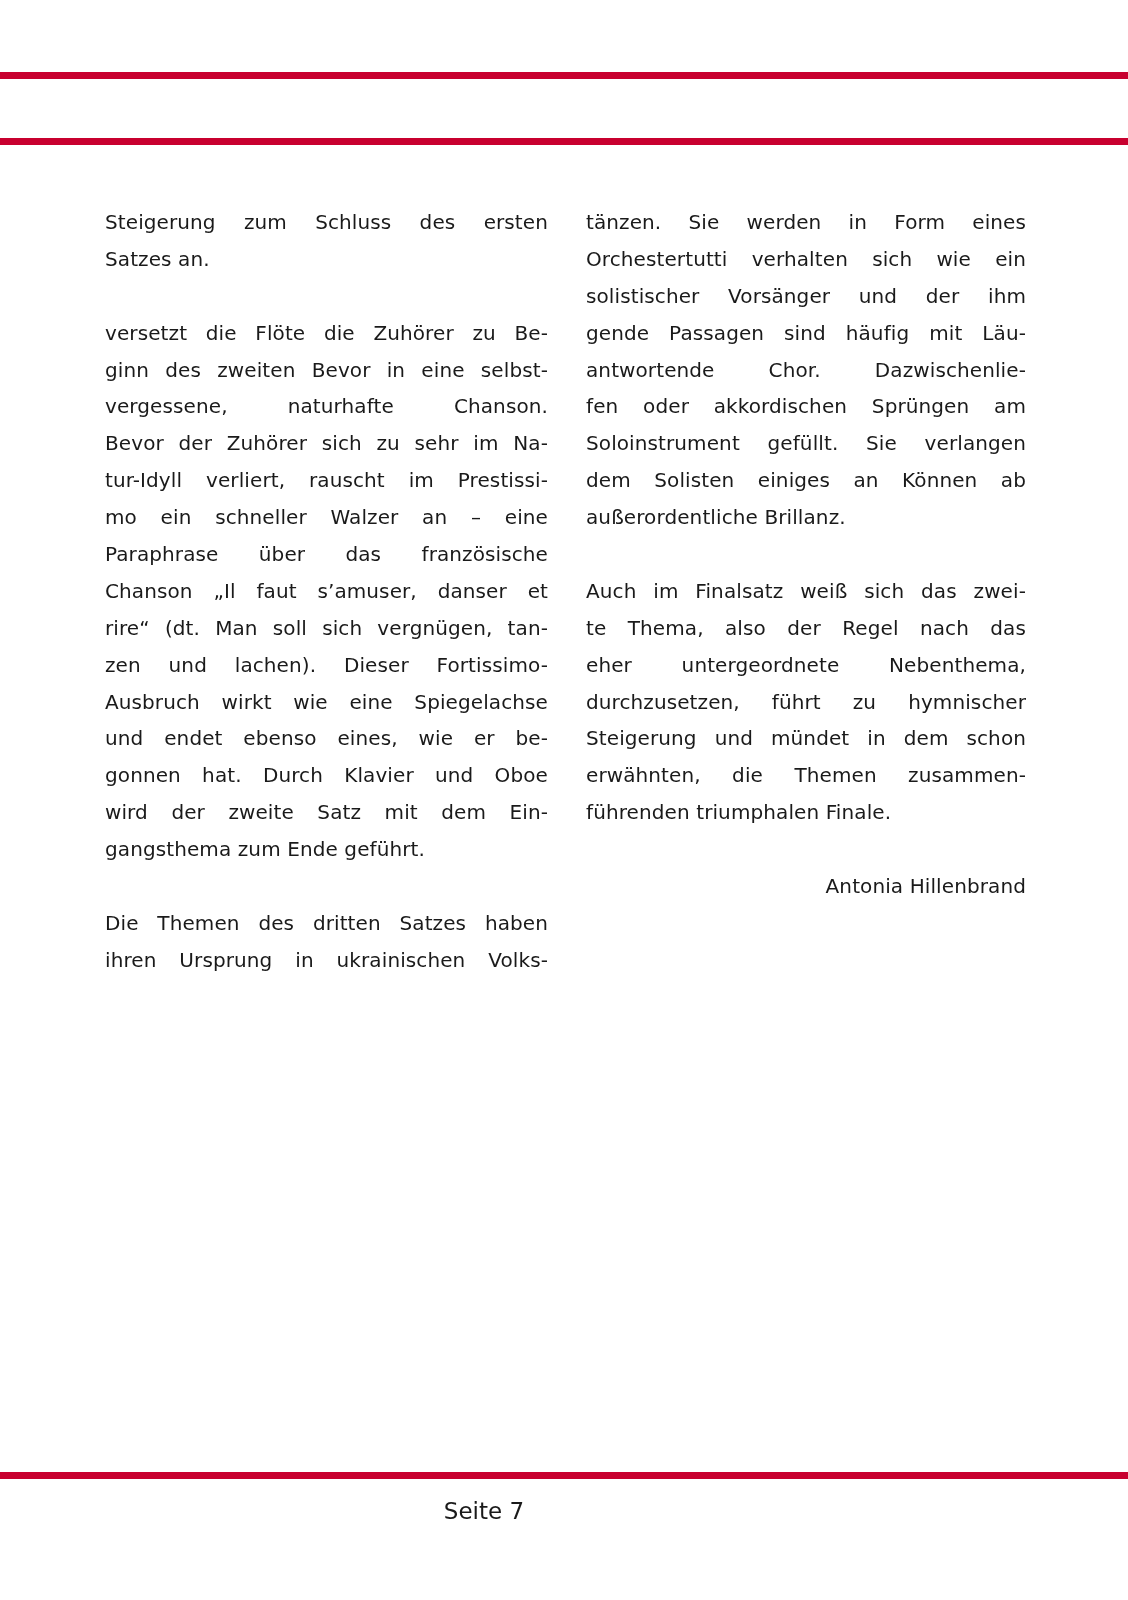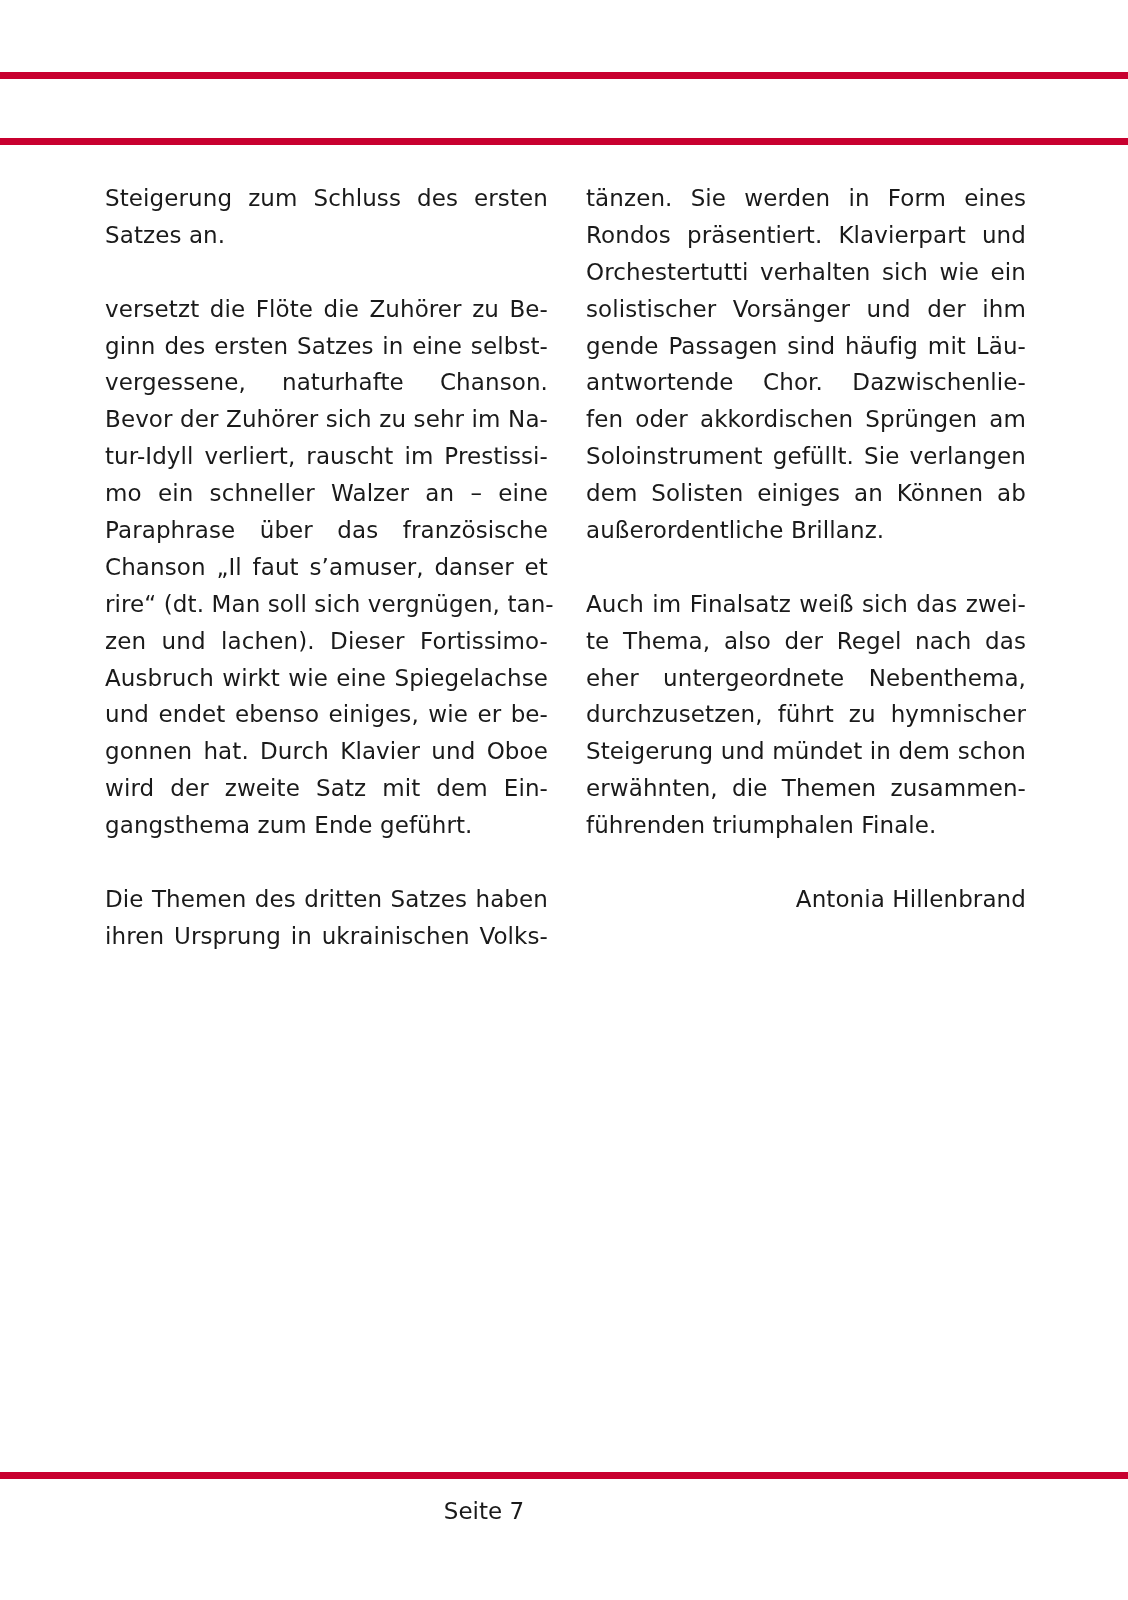--- a/index.html
+++ b/index.html
@@ -1,18 +1,18 @@
 <!DOCTYPE html>
 <html><head>
   <meta charset="utf-8">
   <style>
     html, body { margin: 0; padding: 0; background: #ffffff; }
     body { width: 1128px; height: 1600px; position: relative; overflow: hidden; font-family: "DejaVu Sans", sans-serif; color: #1a1a1a; }
     .rule { position: absolute; left: 0; width: 1128px; height: 7px; background: #c8002f; }
-    .col { position: absolute; top: 180px; width: 443px; font-size: 23px; line-height: 36.9px; letter-spacing: 0.1px; }
+    .col { position: absolute; top: 204px; width: 443px; font-size: 20px; line-height: 36.9px; letter-spacing: 0.1px; }
     .col-left { left: 105px; }
     .col-right { left: 586px; width: 440px; }
     .line { display: block; text-align: justify; text-align-last: justify; white-space: nowrap; height: 36.9px; overflow: visible; }
     .line.last { text-align-last: left; }
     .gap { display: block; height: 36.9px; }
     .sig { display: block; text-align: right; height: 36.9px; }
     .footer { position: absolute; top: 1498px; left: 0; width: 968px; text-align: center; font-size: 23px; }
   </style>
 </head>
 <body>
@@ -21,46 +21,45 @@
 <div class="rule" style="top:138px;"></div>
 
 <div class="col col-left">
   <div>
     <span class="line">Steigerung zum Schluss des ersten</span>
     <span class="line last">Satzes an.</span>
   </div>
   <span class="gap"></span>
   <div>
     <span class="line">versetzt die Flöte die Zuhörer zu Be-</span>
-    <span class="line">ginn des ersten Satzes in eine selbst-</span>
+    <span class="line">ginn des zweiten Bevor in eine selbst-</span>
     <span class="line">vergessene, naturhafte Chanson.</span>
     <span class="line">Bevor der Zuhörer sich zu sehr im Na-</span>
     <span class="line">tur-Idyll verliert, rauscht im Prestissi-</span>
     <span class="line">mo ein schneller Walzer an – eine</span>
     <span class="line">Paraphrase über das französische</span>
     <span class="line">Chanson „Il faut s’amuser, danser et</span>
     <span class="line">rire“ (dt. Man soll sich vergnügen, tan-</span>
     <span class="line">zen und lachen). Dieser Fortissimo-</span>
     <span class="line">Ausbruch wirkt wie eine Spiegelachse</span>
-    <span class="line">und endet ebenso einiges, wie er be-</span>
+    <span class="line">und endet ebenso eines, wie er be-</span>
     <span class="line">gonnen hat. Durch Klavier und Oboe</span>
     <span class="line">wird der zweite Satz mit dem Ein-</span>
     <span class="line last">gangsthema zum Ende geführt.</span>
   </div>
   <span class="gap"></span>
   <div>
     <span class="line">Die Themen des dritten Satzes haben</span>
     <span class="line">ihren Ursprung in ukrainischen Volks-</span>
   </div>
 </div>
 
 <div class="col col-right">
   <div>
     <span class="line">tänzen. Sie werden in Form eines</span>
-    <span class="line">Rondos präsentiert. Klavierpart und</span>
     <span class="line">Orchestertutti verhalten sich wie ein</span>
     <span class="line">solistischer Vorsänger und der ihm</span>
     <span class="line">gende Passagen sind häufig mit Läu-</span>
     <span class="line">antwortende Chor. Dazwischenlie-</span>
     <span class="line">fen oder akkordischen Sprüngen am</span>
     <span class="line">Soloinstrument gefüllt. Sie verlangen</span>
     <span class="line">dem Solisten einiges an Können ab</span>
     <span class="line last">außerordentliche Brillanz.</span>
   </div>
   <span class="gap"></span>

